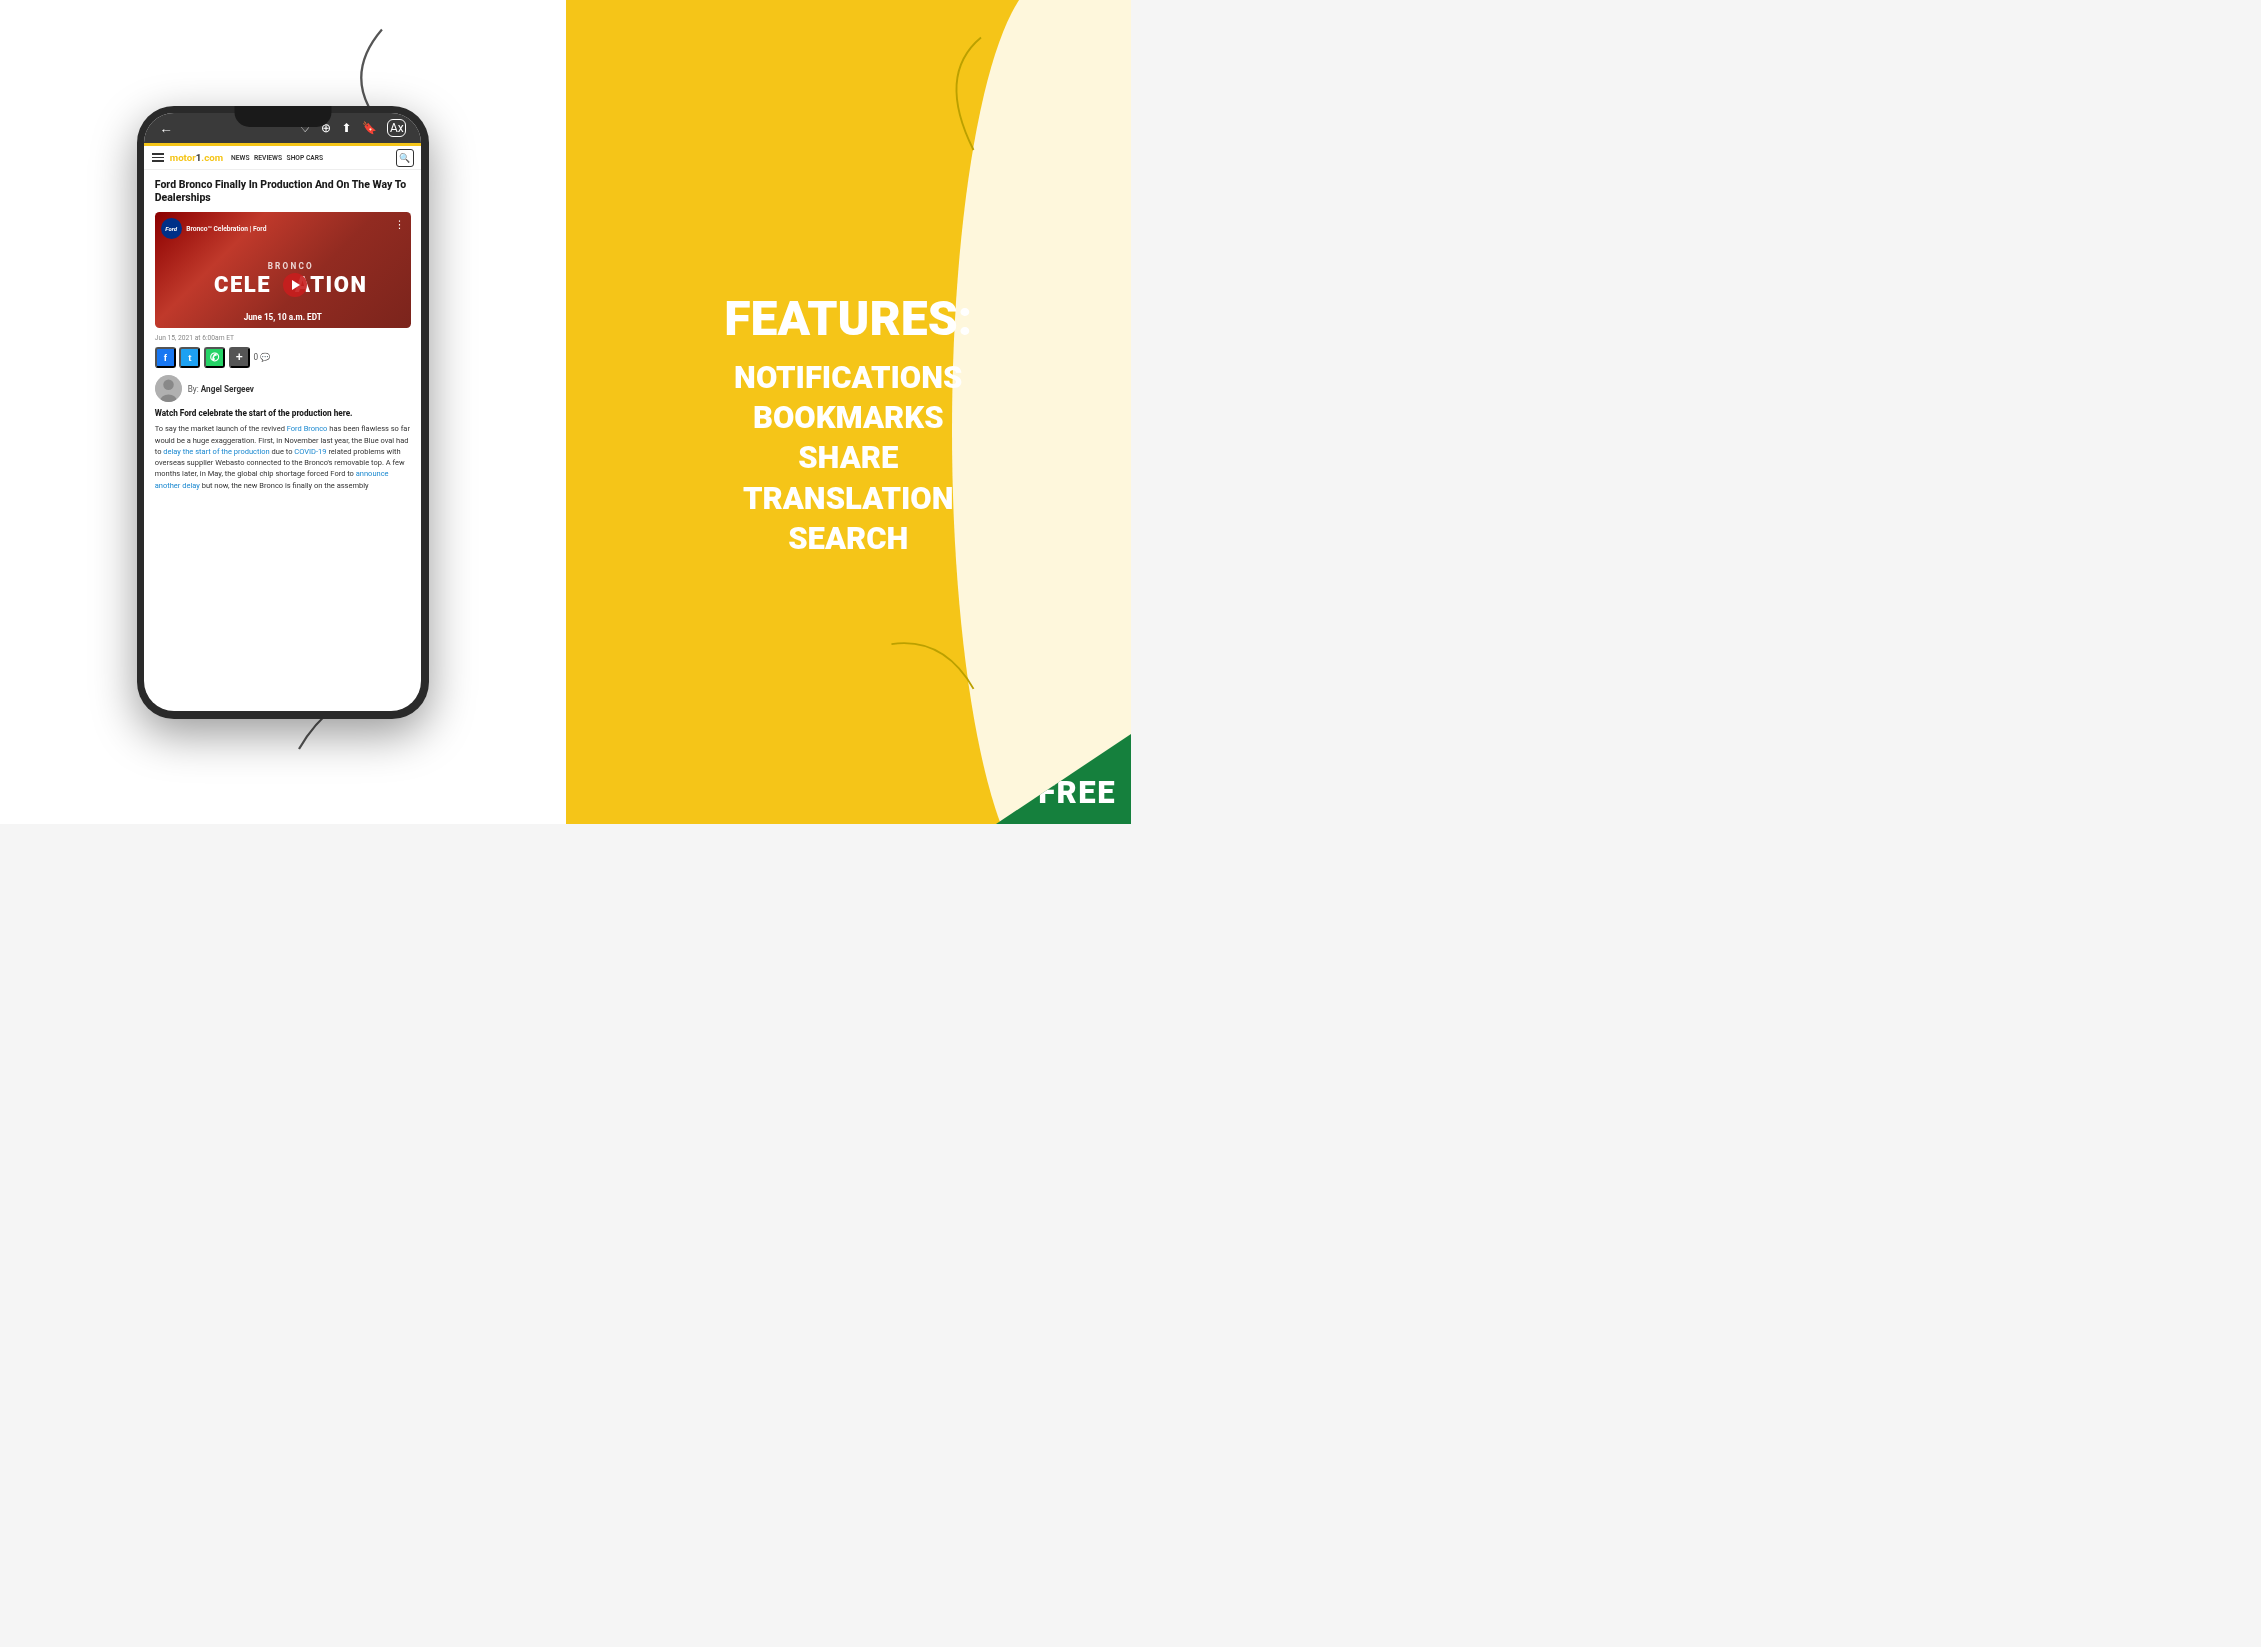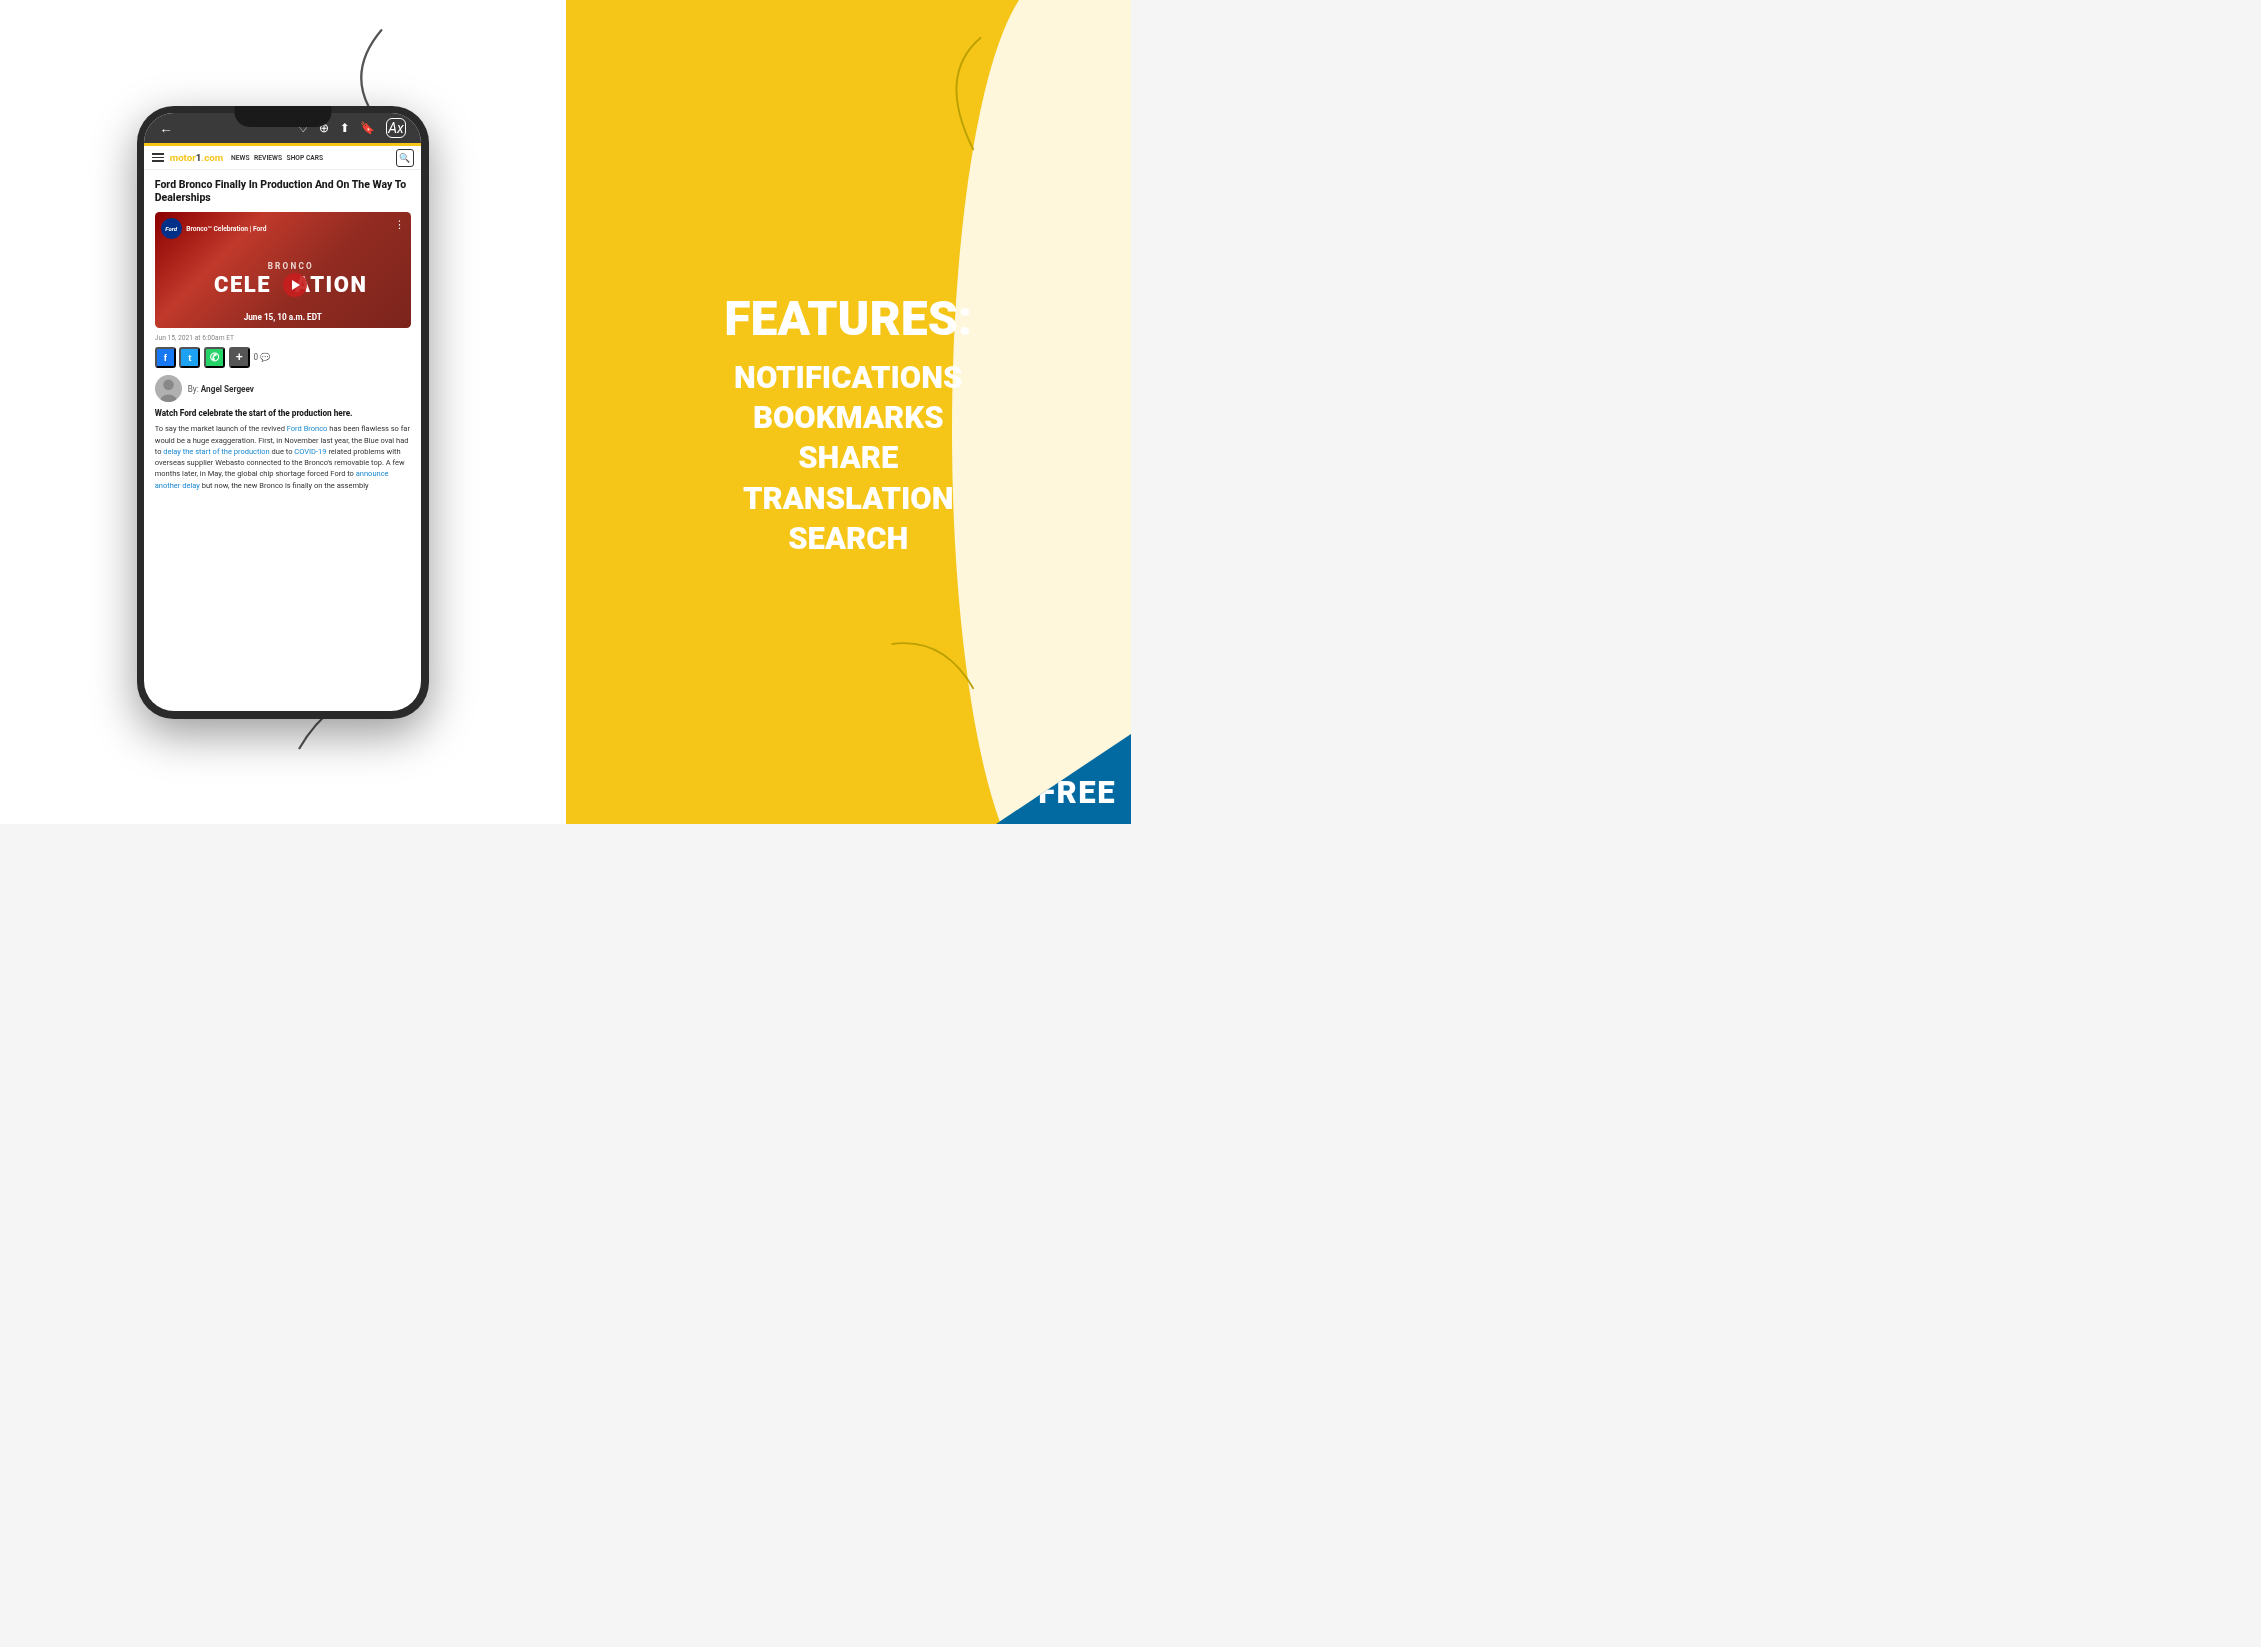--- a/index.html
+++ b/index.html
@@ -409,21 +409,21 @@
       line-height: 1.3;
     }
 
     
     .free-badge {
       position: absolute;
       bottom: 0;
       right: 0;
       width: 135px;
       height: 90px;
-      background: #0369a1;
+      background: #15803d;
       clip-path: polygon(100% 0, 100% 100%, 0 100%);
       display: flex;
       align-items: flex-end;
       justify-content: flex-end;
       padding: 13.5px 15px;
     }
 
     .free-text {
       font-size: 31px;
       font-weight: 900;
@@ -457,21 +457,21 @@
 
         <div class="status-bar">
           <div class="status-bar-left">
             <span class="back-arrow">←</span>
           </div>
           <div class="status-bar-icons">
             <span class="status-icon">♡</span>
             <span class="status-icon">⊕</span>
             <span class="status-icon">⬆</span>
             <span class="status-icon">🔖</span>
-            <span class="status-icon" style="font-size:14px; border:0.7px solid white; padding:0.7px 1.5px; border-radius:6px;font-style:italic;">Ax</span>
+            <span class="status-icon" style="font-size:12px; border:0.7px solid white; padding:0.7px 1.5px; border-radius:6px;">Ax</span>
           </div>
         </div>
 
         <div class="accent-bar"></div>
 
         <div class="nav-bar">
           <div class="hamburger">
             <span></span>
               <span></span>
               <span></span>

